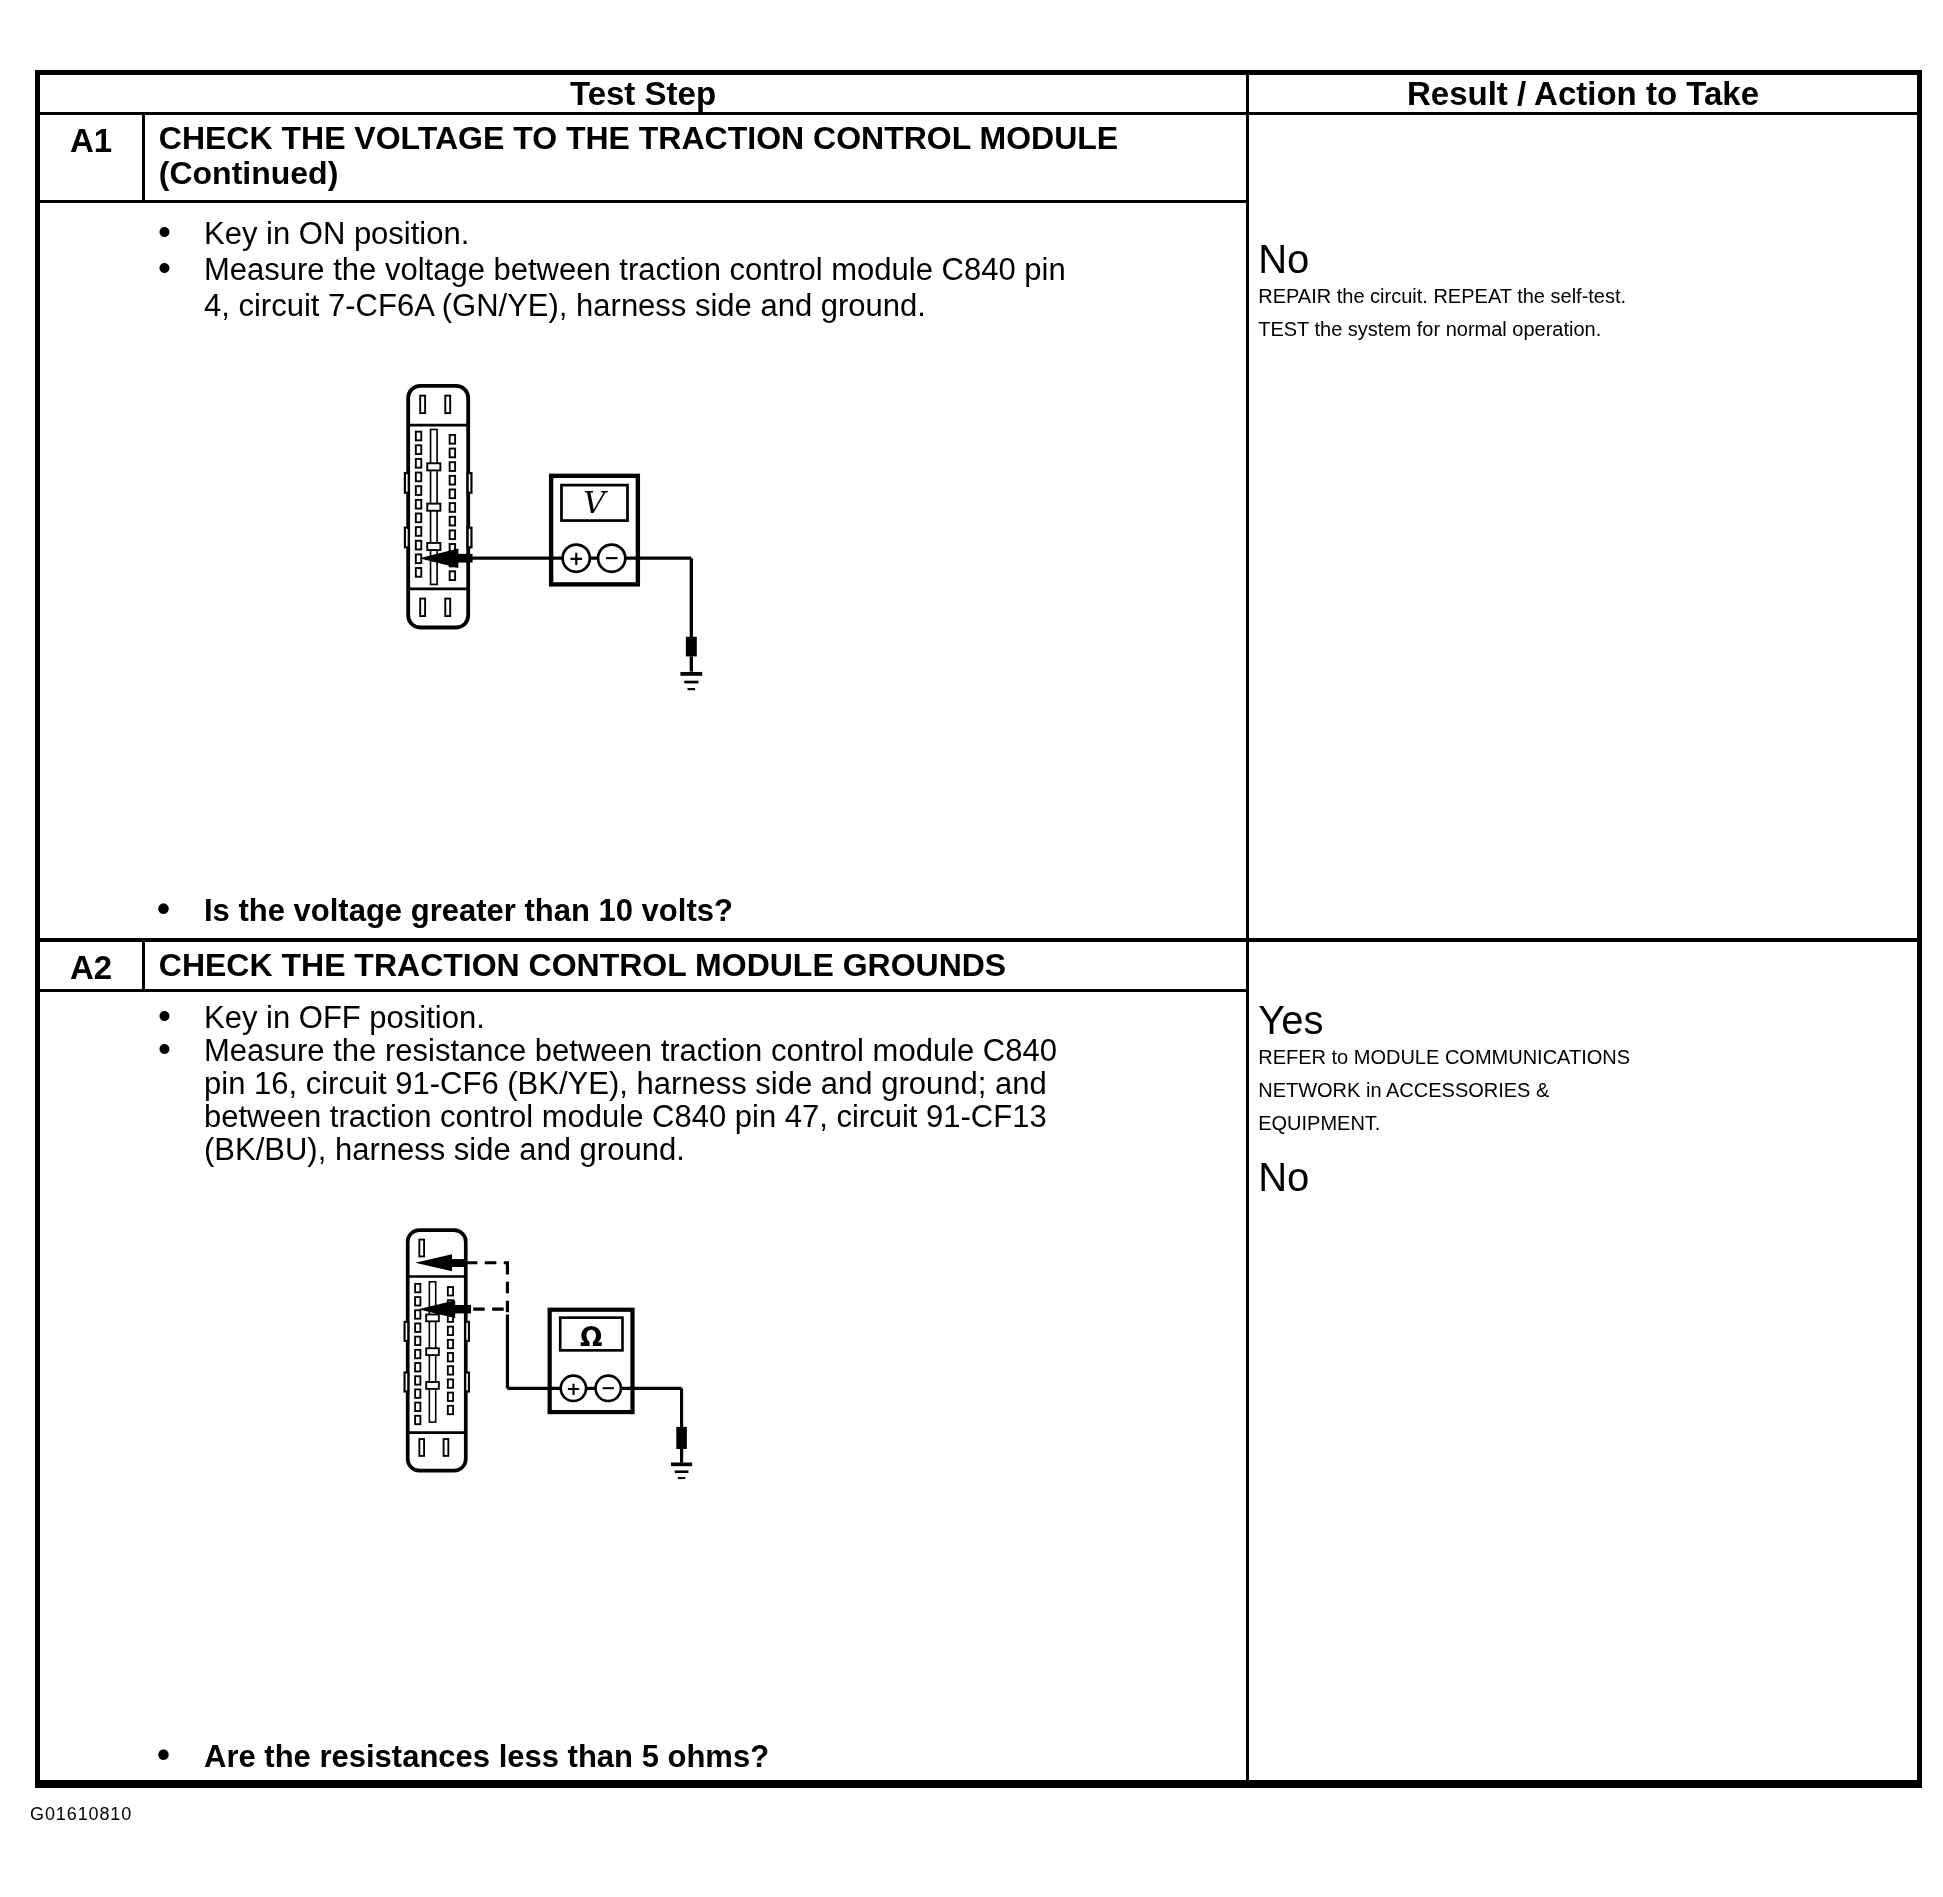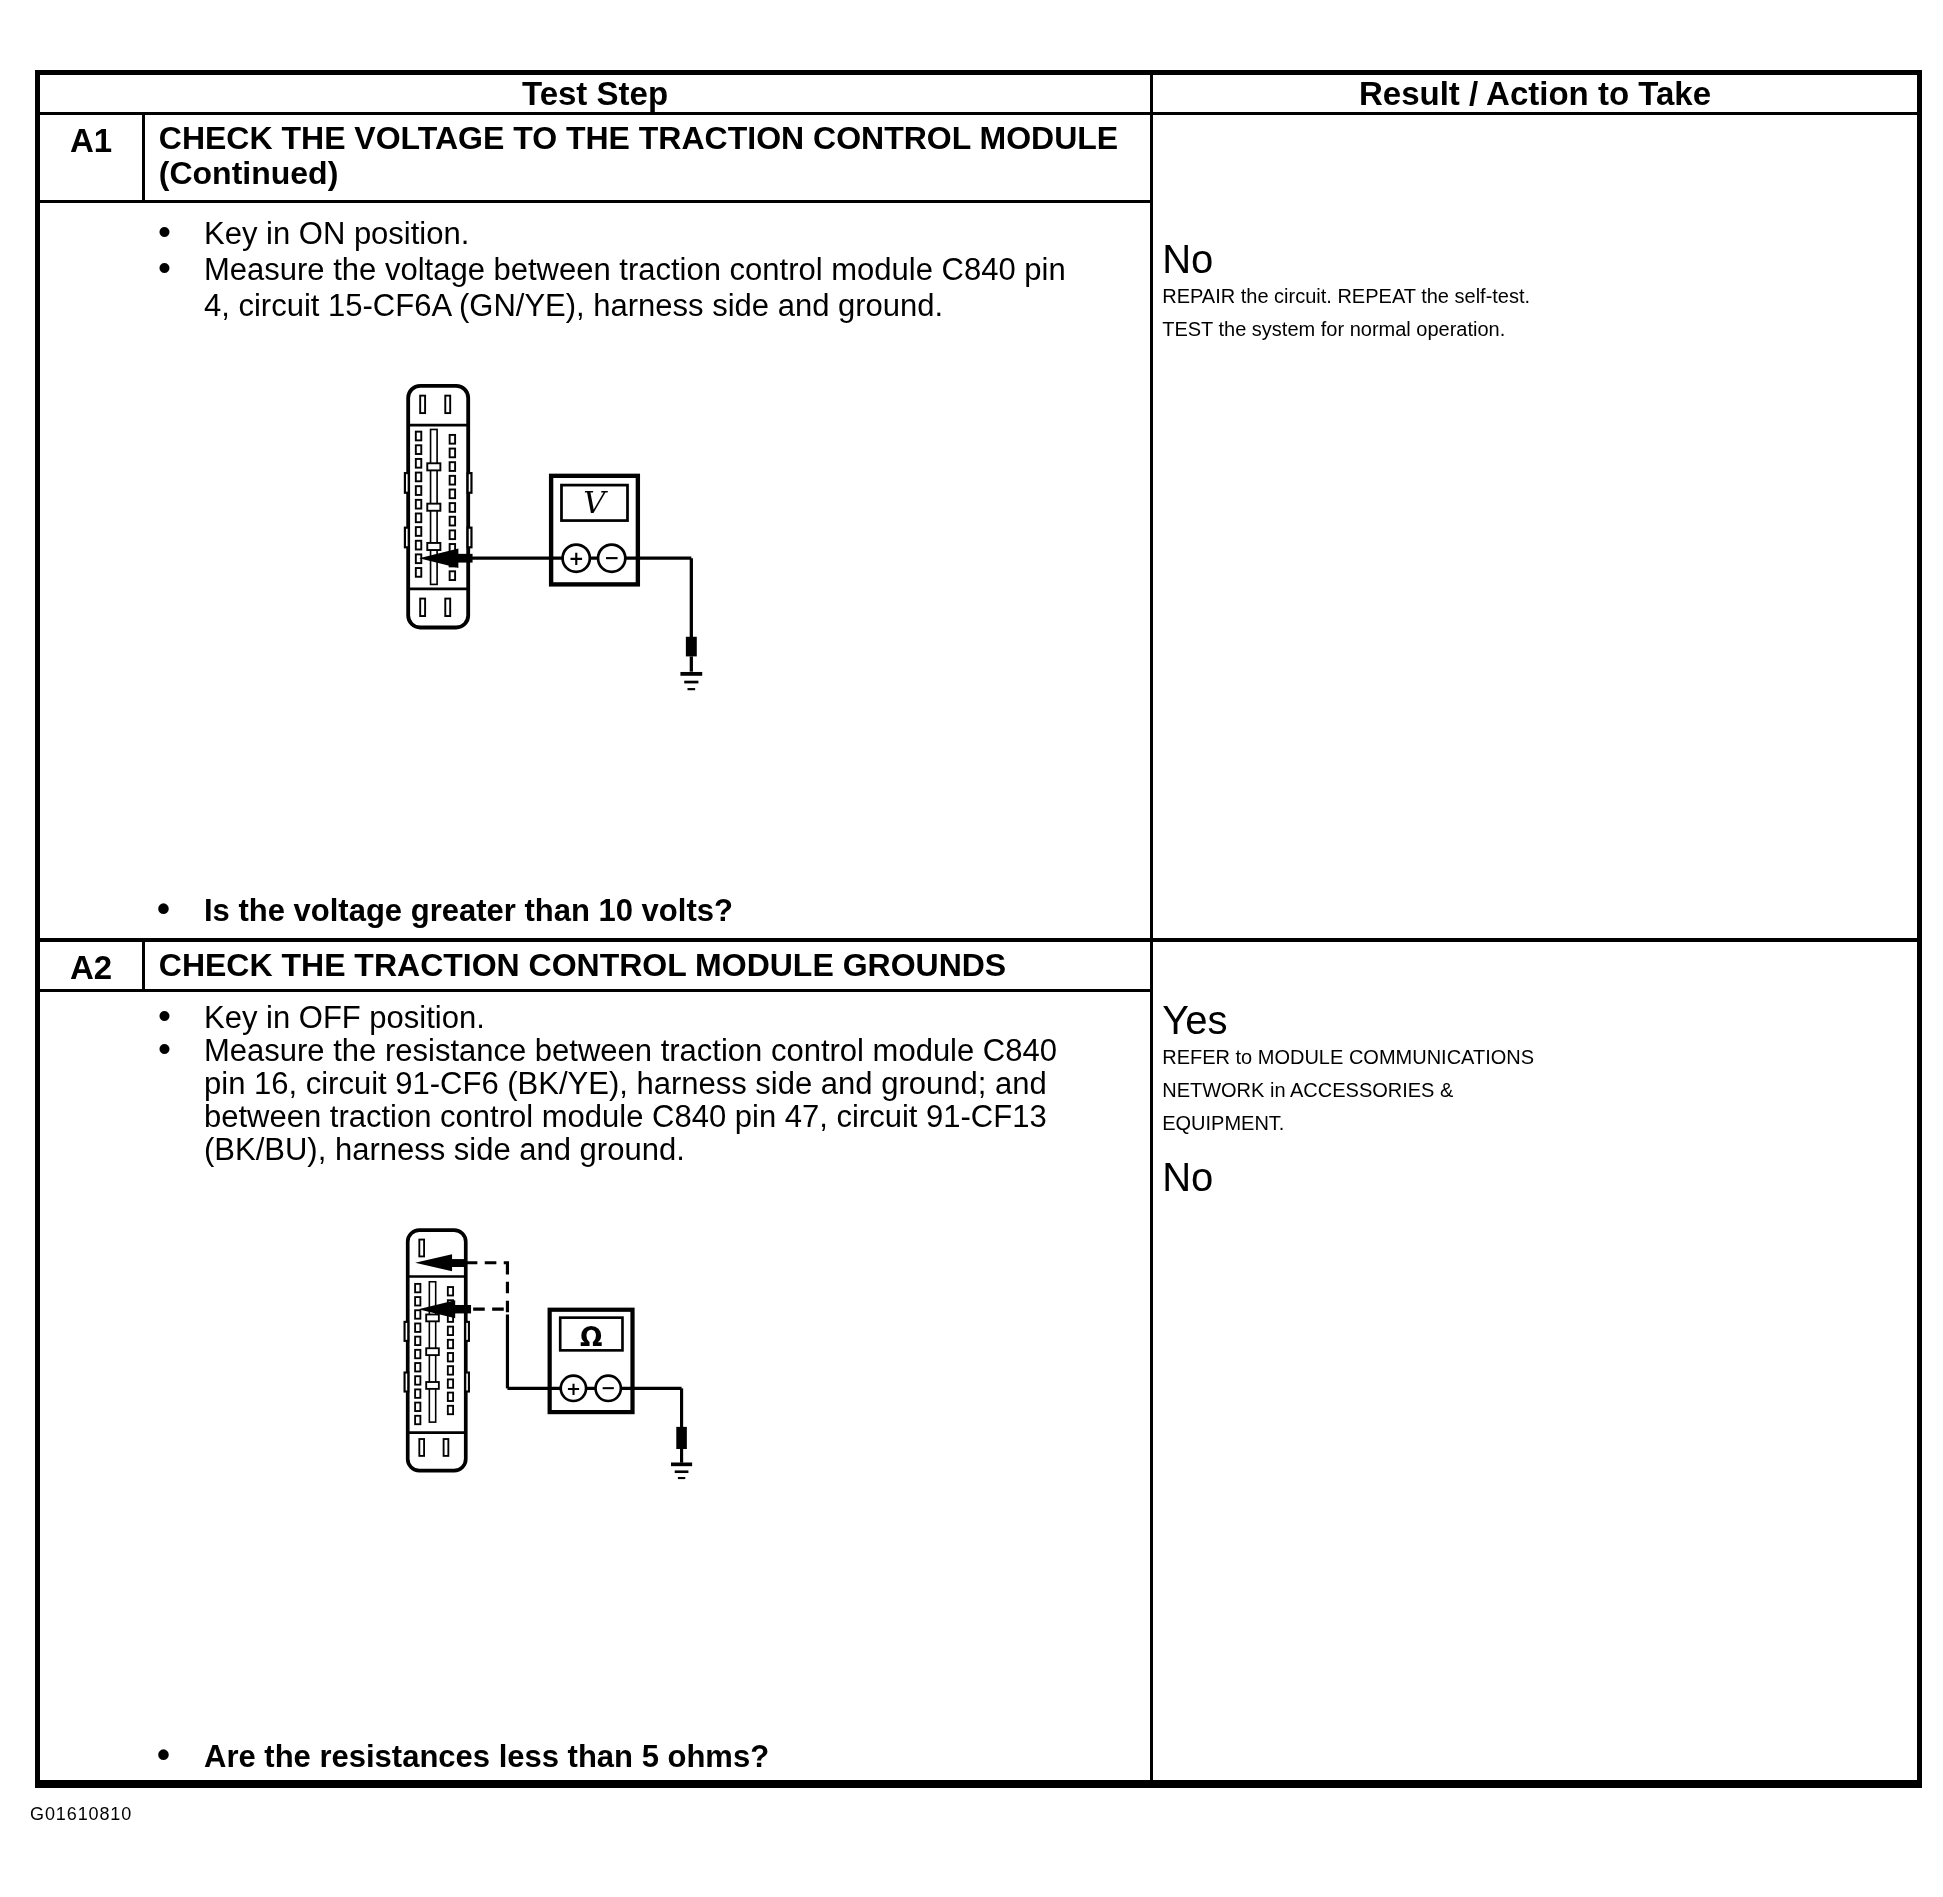--- a/index.html
+++ b/index.html
@@ -7,21 +7,21 @@
   .page {
     position:relative; width:1943px; height:1897px; background:#ffffff;
     font-family:"Liberation Sans", sans-serif; color:#000; overflow:hidden;
   }
   .ptable {
     position:absolute; left:35px; top:70px; width:1887px; height:1718px;
     border:5.5px solid #000; border-bottom-width:8.3px;
     display:flex; flex-direction:column; background:#fff;
   }
   .trow { display:flex; width:100%; }
-  .lcol { width:1113px; border-right:3.7px solid #000; position:relative; }
+  .lcol { width:1209px; border-right:3.7px solid #000; position:relative; }
   .rcol { flex:1; position:relative; }
   .row-header { height:40px; border-bottom:3.7px solid #000; }
   .row-header .lcol, .row-header .rcol {
     display:flex; align-items:center; justify-content:center;
     font-weight:bold; font-size:33px;
   }
   .row-a1 { height:827px; border-bottom:4.6px solid #000; }
   .row-a2 { flex:1; }
 
   .band { display:flex; border-bottom:3.7px solid #000; }
@@ -92,21 +92,21 @@
     <div class="trow row-a1">
       <div class="lcol">
         <div class="band">
           <div class="idcell">A1</div>
           <div class="titlecell">CHECK THE VOLTAGE TO THE TRACTION CONTROL MODULE
 (Continued)</div>
         </div>
         <div class="bullets">
           <div class="bullet">Key in ON position.</div>
           <div class="bullet">Measure the voltage between traction control module C840 pin
-4, circuit 15-CF6A (GN/YE), harness side and ground.</div>
+4, circuit 7-CF6A (GN/YE), harness side and ground.</div>
         </div>
 
         <svg class="diagram diagram-a1" width="533" height="551" viewBox="430 410 580 1010" preserveAspectRatio="xMinYMin meet">
           <g>
             <rect class="ink" x="456" y="428" width="110" height="443" rx="22" stroke-width="7"></rect>
             <line class="ink" x1="456" y1="500" x2="566" y2="500" stroke-width="5"></line>
             <line class="ink" x1="456" y1="800" x2="566" y2="800" stroke-width="5"></line>
             <rect class="slot" x="478" y="446" width="9" height="32"></rect>
             <rect class="slot" x="524" y="446" width="9" height="32"></rect>
             <rect class="slot" x="478" y="818" width="9" height="32"></rect>

